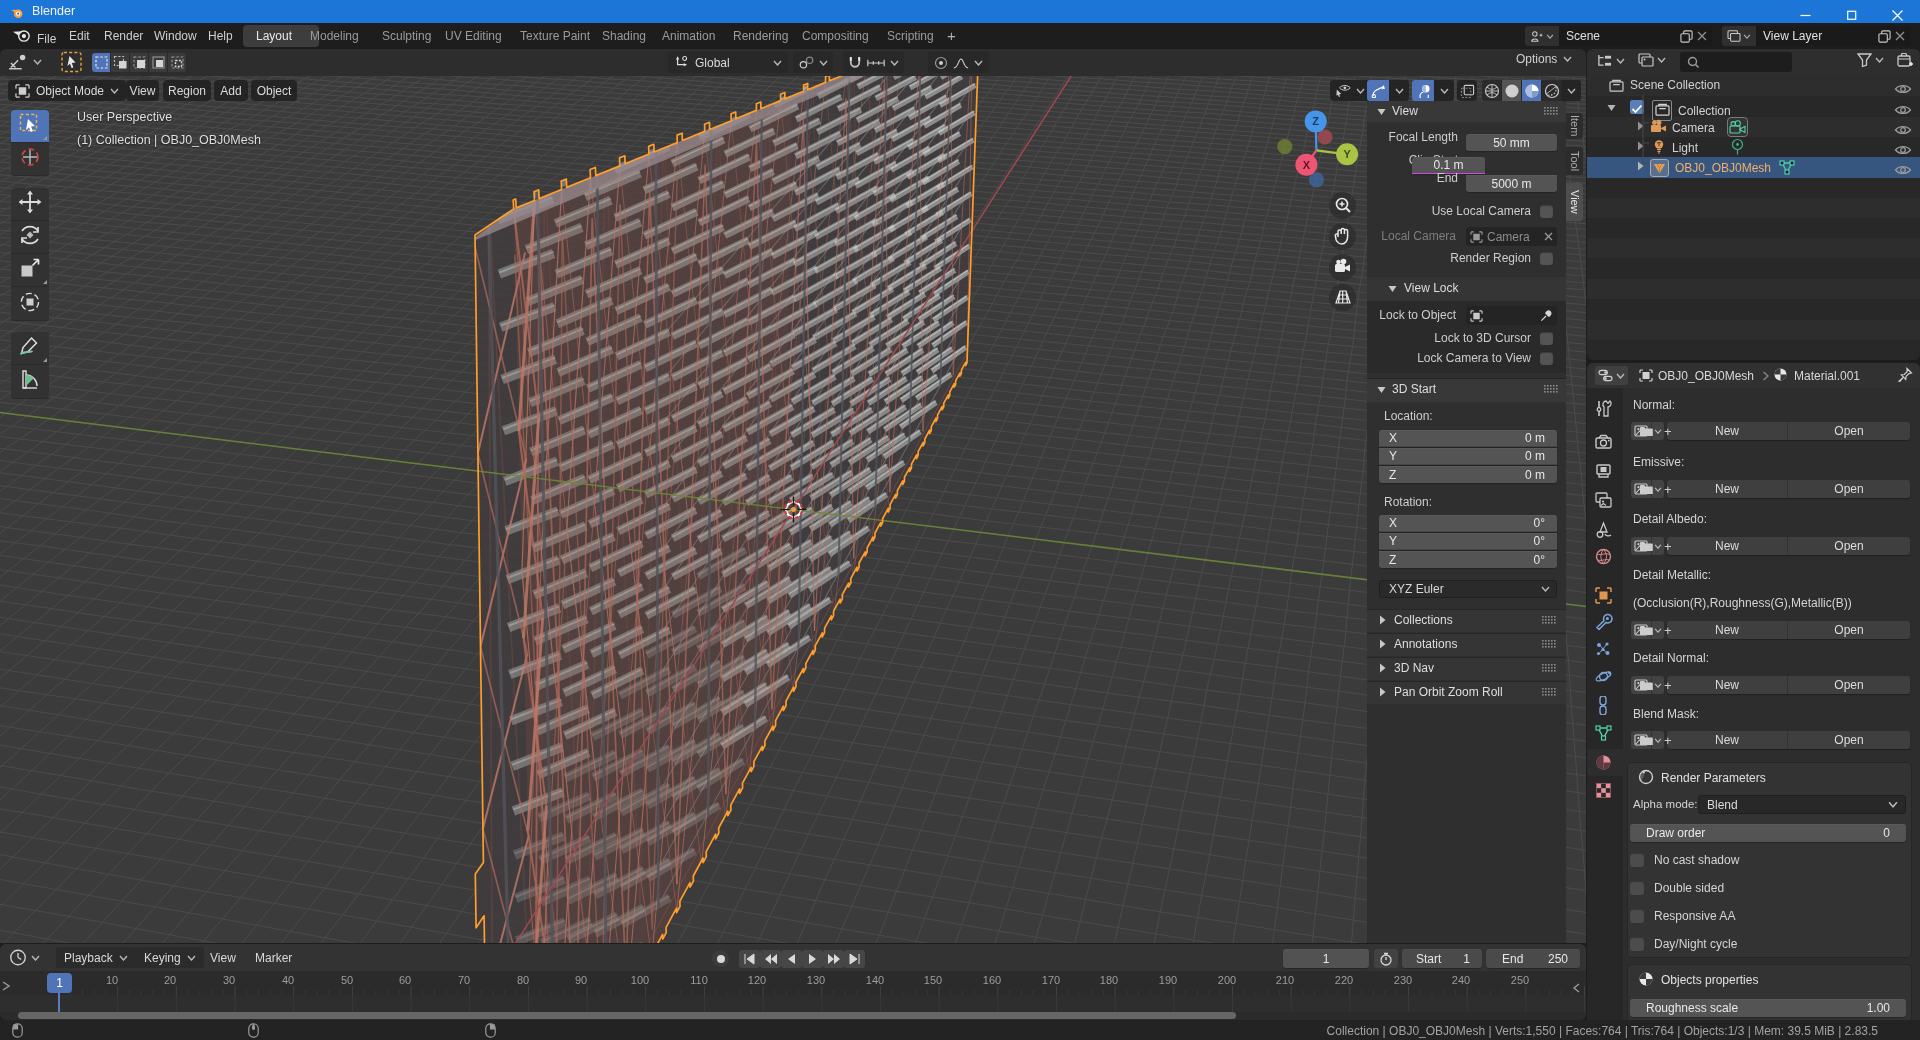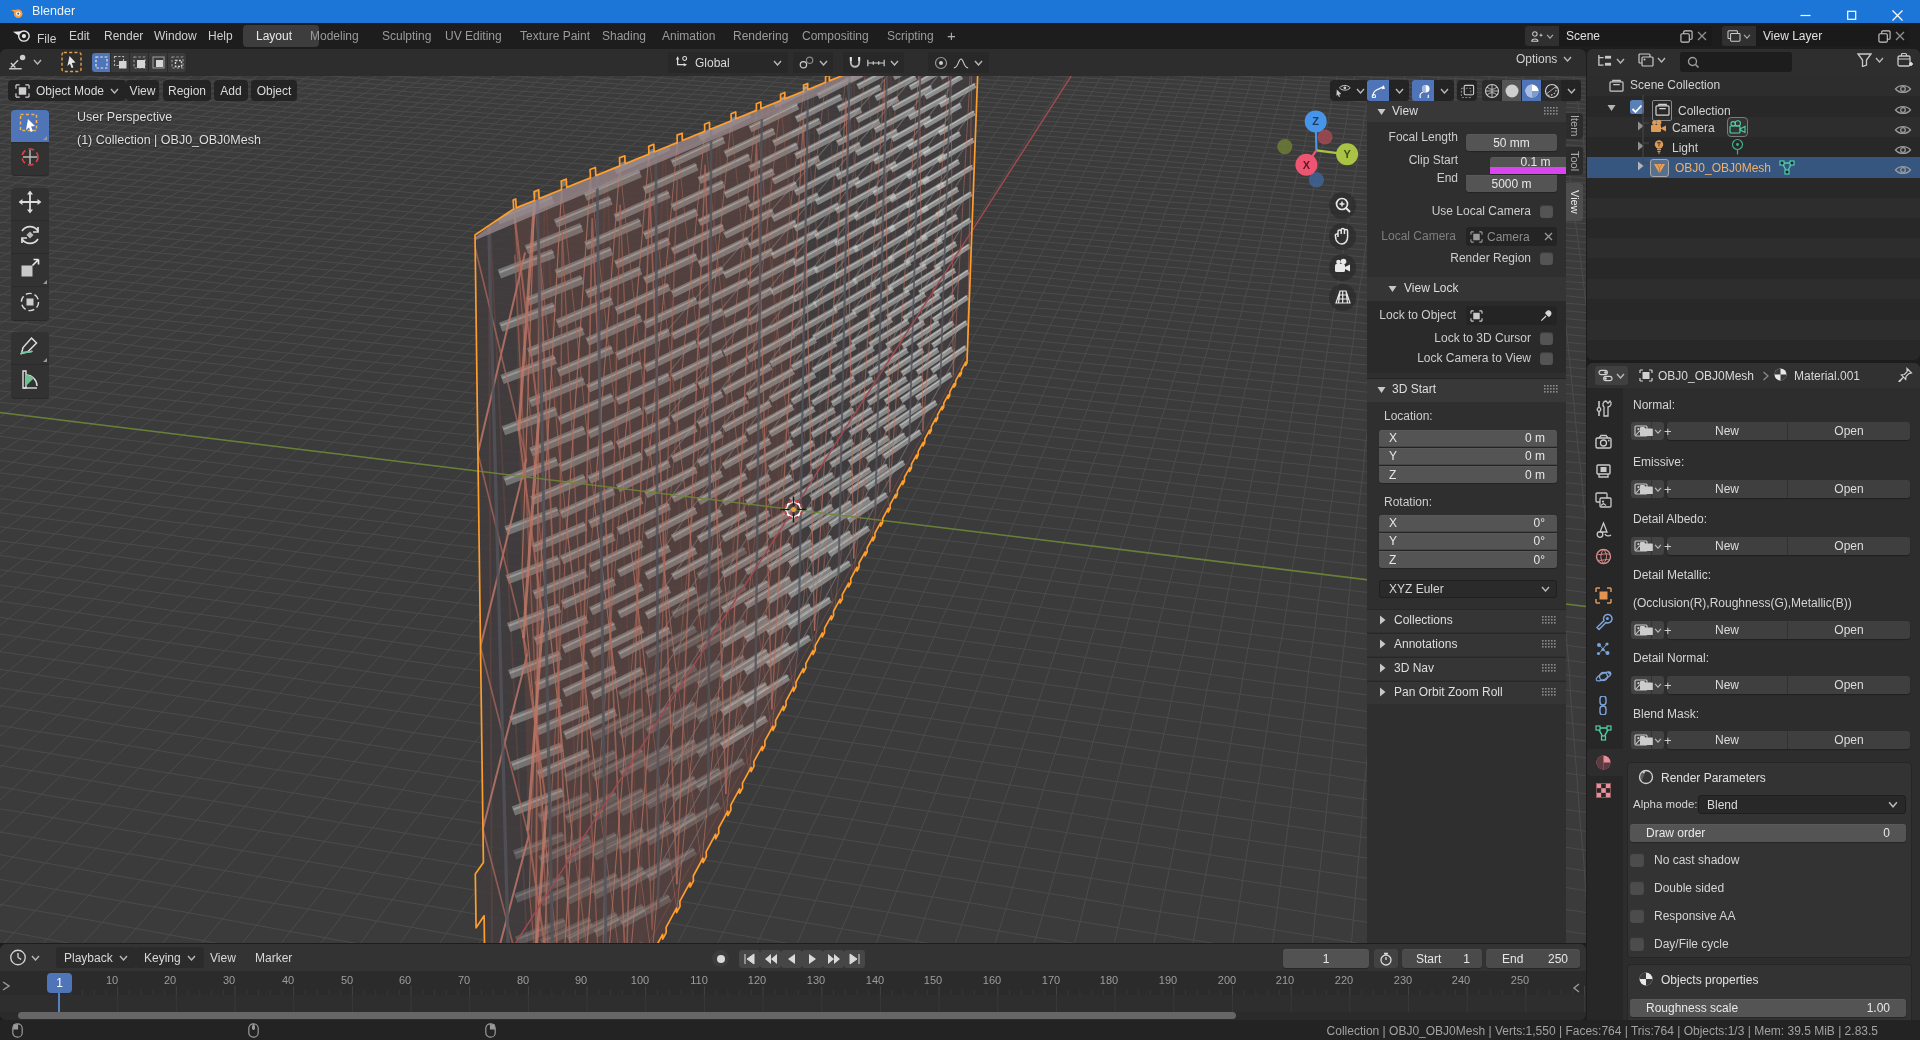--- a/index.html
+++ b/index.html
@@ -1213,21 +1213,21 @@
     <rect x="12" y="3" width="1.6" height="1.6" fill="#8a8a8a"></rect>
     <rect x="0" y="6" width="1.6" height="1.6" fill="#8a8a8a"></rect>
     <rect x="3" y="6" width="1.6" height="1.6" fill="#8a8a8a"></rect>
     <rect x="6" y="6" width="1.6" height="1.6" fill="#8a8a8a"></rect>
     <rect x="9" y="6" width="1.6" height="1.6" fill="#8a8a8a"></rect>
     <rect x="12" y="6" width="1.6" height="1.6" fill="#8a8a8a"></rect>
   </svg>
 <div class="abs txt dim" style="left:1368px;top:130px;width:90px;text-align:right;color:#cdcdcd">Focal Length</div>
 <div class="abs field" style="left:1466px;top:134px;width:91px;height:17px">50 mm</div>
 <div class="abs txt dim" style="left:1368px;top:153px;width:90px;text-align:right;color:#cdcdcd">Clip Start</div>
-<div class="abs field" style="left:1490px;top:157px;width:91px;height:17px;border-radius:3px 3px 0 0;border-bottom:7px solid #d946ef">0.1 m</div>
+<div class="abs field" style="left:1412px;top:157px;width:73px;height:17px;border-radius:3px 3px 0 0;border-bottom:1px solid #d946ef">0.1 m</div>
 <div class="abs txt dim" style="left:1368px;top:171px;width:90px;text-align:right;color:#cdcdcd">End</div>
 <div class="abs field" style="left:1466px;top:175px;width:91px;height:17px;border-radius:0 0 3px 3px">5000 m</div>
 <div class="abs txt" style="left:1368px;top:204px;width:163px;text-align:right;color:#cdcdcd">Use Local Camera</div>
 <div class="abs chk" style="left:1540px;top:205px"></div>
 <div class="abs txt" style="left:1368px;top:229px;width:88px;text-align:right;color:#7e7e7e">Local Camera</div>
 <div class="abs row" style="left:1466px;top:227px;width:91px;height:19px;background:#242424;border-radius:3px;padding:0 4px;gap:4px">
 <svg width="13" height="12" viewBox="0 0 14 13">
       <rect x="3.5" y="3" width="7" height="7" fill="#9a9a9a"></rect>
       <path d="M1 1 h3 M1 1 v3 M13 1 h-3 M13 1 v3 M1 12 h3 M1 12 v-3 M13 12 h-3 M13 12 v-3" stroke="#9a9a9a" stroke-width="1.2" fill="none"></path>
     </svg>
@@ -2089,21 +2089,21 @@
     <span style="margin-left:16px;color:#e9e9e9">Draw order</span>
     <span style="position:absolute;right:16px">0</span>
   </div>
 <div class="abs chk" style="left:1630px;top:853px;width:14px;height:14px;background:#4c4c4c"></div>
 <div class="abs txt" style="left:1654px;top:853px;color:#d4d4d4">No cast shadow</div>
 <div class="abs chk" style="left:1630px;top:881px;width:14px;height:14px;background:#4c4c4c"></div>
 <div class="abs txt" style="left:1654px;top:881px;color:#d4d4d4">Double sided</div>
 <div class="abs chk" style="left:1630px;top:909px;width:14px;height:14px;background:#4c4c4c"></div>
 <div class="abs txt" style="left:1654px;top:909px;color:#d4d4d4">Responsive AA</div>
 <div class="abs chk" style="left:1630px;top:937px;width:14px;height:14px;background:#4c4c4c"></div>
-<div class="abs txt" style="left:1654px;top:937px;color:#d4d4d4">Day/File cycle</div>
+<div class="abs txt" style="left:1654px;top:937px;color:#d4d4d4">Day/Night cycle</div>
 <div class="abs" style="left:1627px;top:964px;width:285px;height:56px;background:#333333;border-radius:4px 4px 0 0;border:1px solid #262626;border-bottom:none"></div>
 <div class="abs" style="left:1638px;top:971px"><svg width="16" height="16" viewBox="0 0 16 16">
       <circle cx="8" cy="8" r="6.5" fill="#e8e8e8"></circle>
       <path d="M8 1.5 A6.5 6.5 0 0 0 1.5 8 L8 8 Z" fill="#3a3a3a"></path>
       <path d="M8 8 L14.5 8 A6.5 6.5 0 0 1 8 14.5 Z" fill="#3a3a3a"></path>
     </svg></div>
 <div class="abs txt" style="left:1661px;top:973px;color:#e0e0e0">Objects properties</div>
 <div class="abs field" style="left:1630px;top:999px;width:276px;height:18px;justify-content:flex-start">
     <span style="margin-left:16px;color:#e9e9e9">Roughness scale</span>
     <span style="position:absolute;right:16px">1.00</span>

